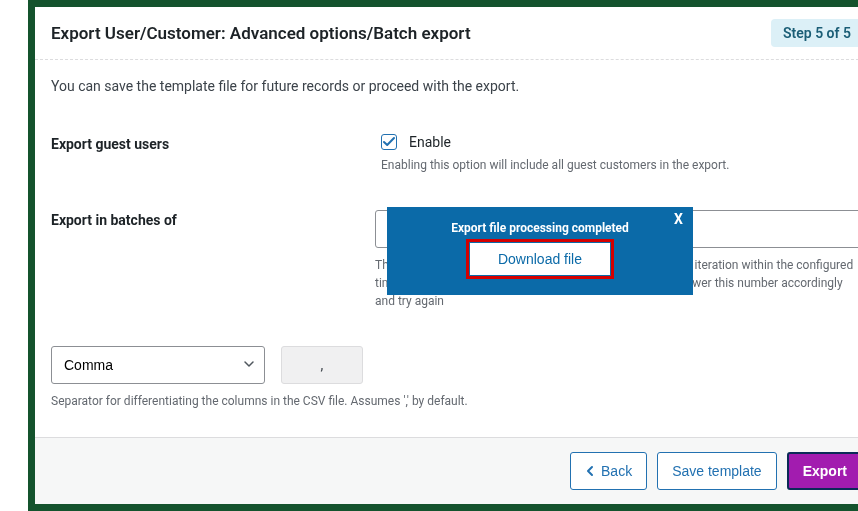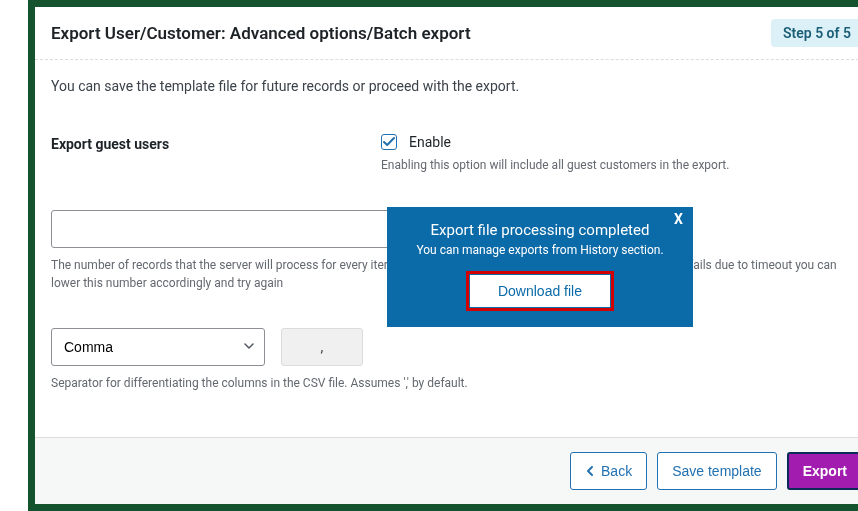--- a/index.html
+++ b/index.html
@@ -23,21 +23,21 @@
     .select { width: 214px; height: 38px; border: 1px solid #8c8f94; border-radius: 3px; padding: 0 30px 0 12px; font-size: 14px; background: #fff; appearance: none; position: relative; }
     .select-container { position: relative; display: inline-block; }
     .select-chevron { position: absolute; right: 10px; top: 50%; transform: translateY(-50%); pointer-events: none; }
     .delim-box { width: 82px; height: 38px; border: 1px solid #dcdcde; background: #f0f0f1; border-radius: 3px; display: flex; align-items: center; justify-content: center; color: #3c434a; font-size: 14px; }
     .footer { position: absolute; bottom: 0; left: 0; right: 0; background: #f6f7f7; border-top: 1px solid #dcdcde; padding: 14px 16px; display: flex; justify-content: flex-end; gap: 10px; }
     .btn { height: 38px; border-radius: 3px; font-size: 14px; padding: 0 14px; display: inline-flex; align-items: center; gap: 6px; cursor: pointer; background: #fff; }
     .btn-secondary { border: 1px solid #2271b1; color: #2271b1; }
     .btn-primary { border: 2px solid #0a2b57; background: #a21caf; color: #fff; font-weight: 700; }
     .popup { position: absolute; top: 200px; left: 352px; width: 306px; background: #0b6aa8; color: #fff; padding: 14px 14px 16px; text-align: center; }
     .popup-close { position: absolute; top: 4px; right: 10px; color: #fff; font-weight: 700; font-size: 14px; cursor: pointer; }
-    .popup-title { font-weight: 400; font-size: 15px; margin-bottom: 4px; }
+    .popup-title { font-weight: 700; font-size: 12px; margin-bottom: 4px; }
     .popup-sub { font-size: 12px; margin-bottom: 14px; }
     .popup-btn-wrap { display: inline-block; border: 3px solid #d40000; padding: 1px; }
     .popup-btn { background: #fff; color: #0b6aa8; border: none; padding: 8px 28px; font-size: 14px; cursor: pointer; text-align: center; }
   </style>
 </head>
 <body>
 
 <div class="wrapper">
   <div class="header">
     <div class="header-title">Export User/Customer: Advanced options/Batch export</div>
@@ -56,20 +56,21 @@
                 <path d="M1 6 L4.2 9 L11 2" stroke="#2271b1" stroke-width="2" fill="none" stroke-linecap="round" stroke-linejoin="round"></path>
               </svg>
           </span>
           <span class="enable-label">Enable</span>
         </div>
         <div class="help-text">Enabling this option will include all guest customers in the export.</div>
       </div>
     </div>
 
     <div class="field-row">
+      <div class="field-label">Export in batches of</div>
       <div class="field-control">
         <input type="text" class="text-input" style="">
         <div class="help-text">The number of records that the server will process for every iteration within the configured timeout interval. If the export fails due to timeout you can lower this number accordingly and try again</div>
       </div>
     </div>
 
     <div class="field-row">
       <div class="field-control">
         <div class="select-wrap">
           <div class="select-container">
@@ -100,18 +101,17 @@
       <span>Save template</span>
     </button>
     <button class="btn btn-primary">
       <span>Export</span>
     </button>
   </div>
 
   <div class="popup">
     <span class="popup-close">X</span>
     <div class="popup-title">Export file processing completed</div>
-    <div class="popup-sub">You can manage exports from History section.</div>
     <span class="popup-btn-wrap">
       <button class="popup-btn">Download file</button>
     </span>
   </div>
 </div>
 
 </body></html>

